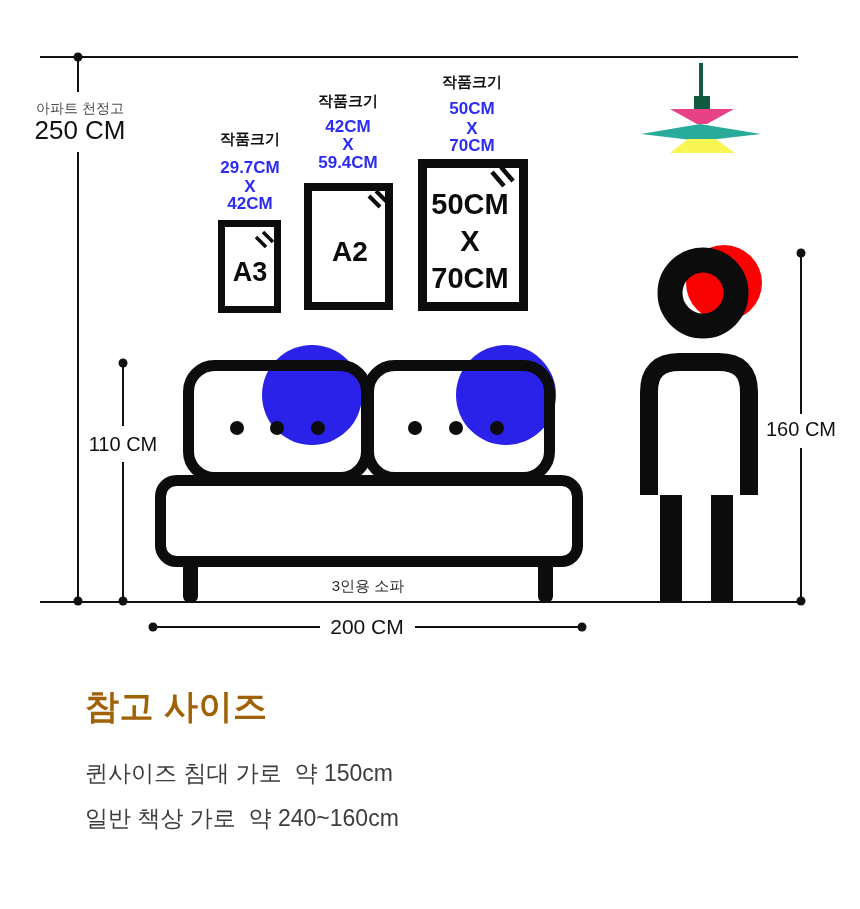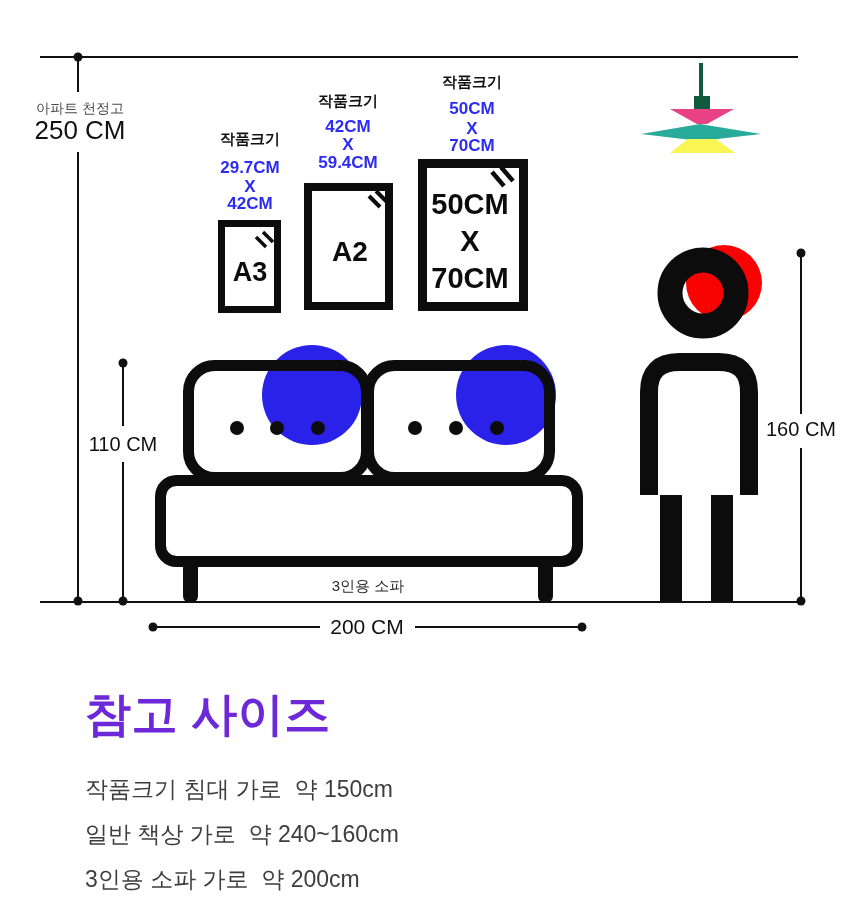--- a/index.html
+++ b/index.html
@@ -6,21 +6,21 @@
   #stage {
     position:relative; width:860px; height:909px; background:#ffffff;
     font-family:"Liberation Sans", sans-serif; overflow:hidden;
   }
   #diagram { position:absolute; left:0; top:0; }
   svg text { font-family:"Liberation Sans", sans-serif; }
   .meas-text { fill:#111111; font-weight:500; }
   .frame-label { fill:#111111; font-weight:700; }
   .ref-section { position:absolute; left:85px; top:684px; }
   .ref-heading {
-    font-size:46px; font-weight:800; color:#6d28d9; letter-spacing:0.5px;
+    font-size:34px; font-weight:800; color:#a16207; letter-spacing:0.5px;
   }
   .ref-items { margin-top:28px; }
   .ref-item {
     font-size:23px; color:#3d3d3d; line-height:30px; margin-bottom:15px;
     white-space:pre-wrap;
   }
 </style>
 </head>
 <body>
 
@@ -138,19 +138,18 @@
       <line x1="153" y1="627" x2="320" y2="627" stroke="#111" stroke-width="2"></line>
       <text x="367" y="634" text-anchor="middle" font-size="21" class="meas-text">200 CM</text>
       <line x1="415" y1="627" x2="582" y2="627" stroke="#111" stroke-width="2"></line>
       <circle cx="582" cy="627" r="4.5" fill="#111"></circle>
     </g>
   </svg>
 
   <div class="ref-section">
     <div class="ref-heading">참고 사이즈</div>
     <div class="ref-items">
-      <div class="ref-item">작품크기 침대 가로  약 150cm</div>
+      <div class="ref-item">퀸사이즈 침대 가로  약 150cm</div>
       <div class="ref-item">일반 책상 가로  약 240~160cm</div>
-      <div class="ref-item">3인용 소파 가로  약 200cm</div>
     </div>
   </div>
 
 </div>
 
 </body></html>

